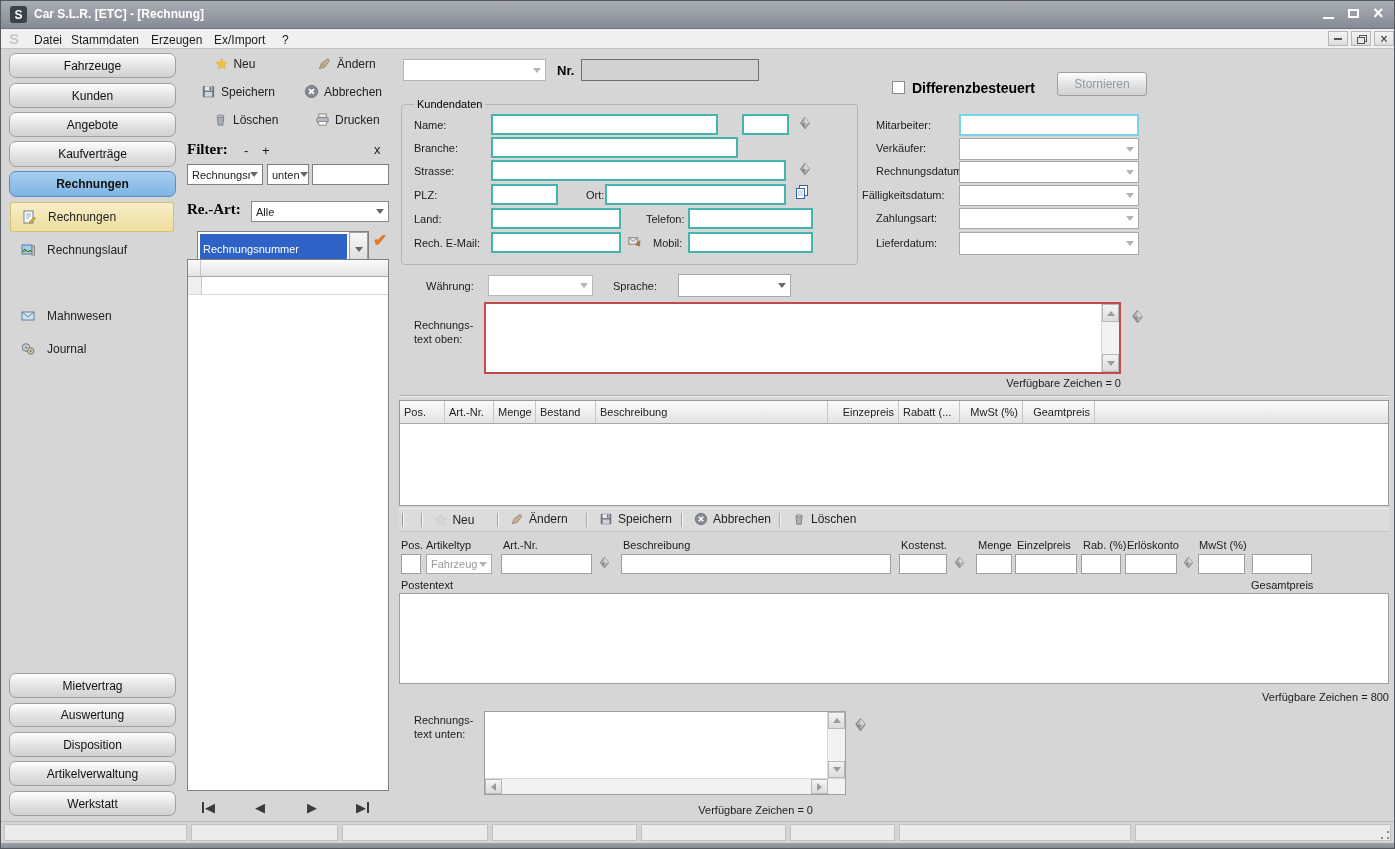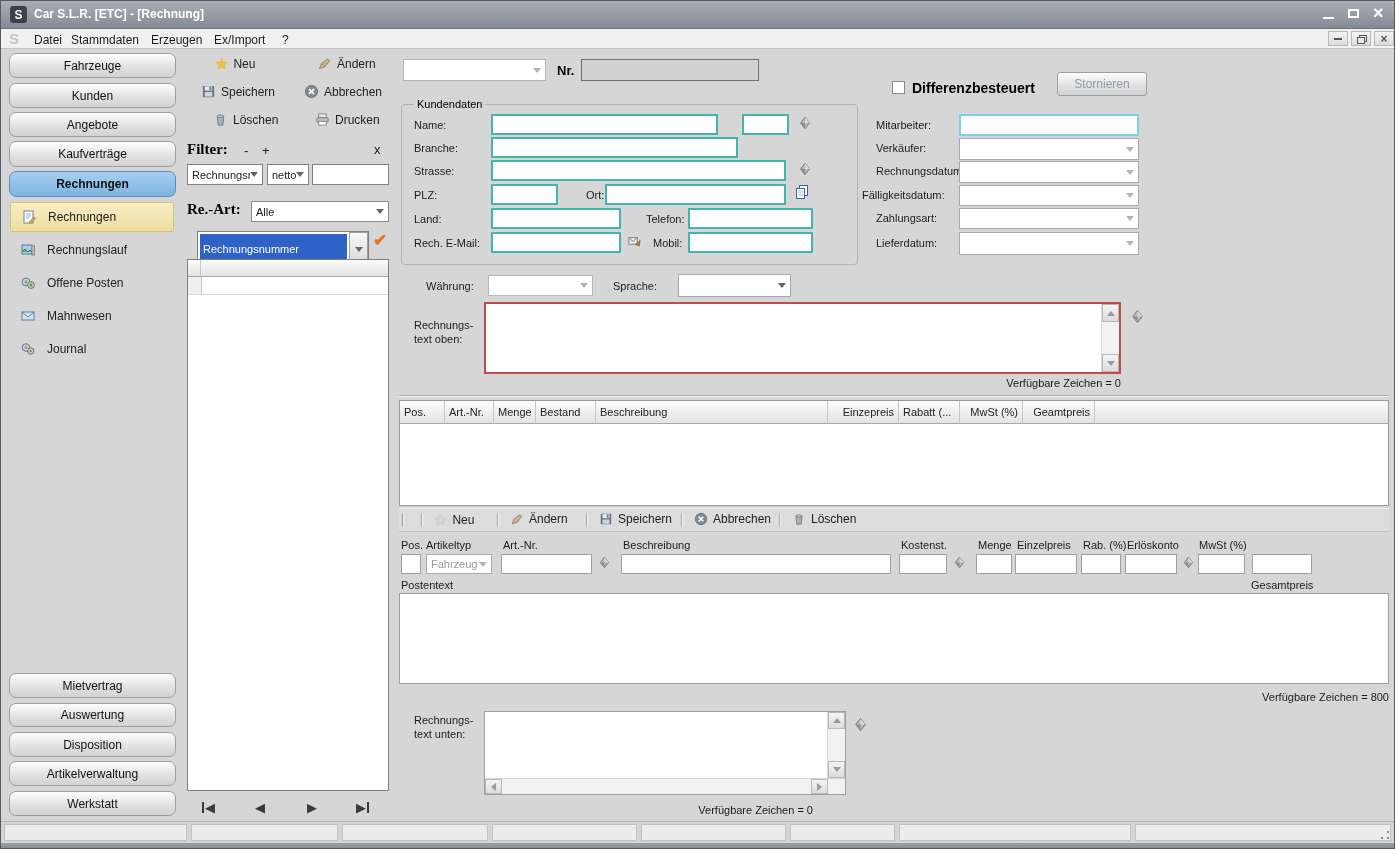--- a/index.html
+++ b/index.html
@@ -99,31 +99,20 @@
   <div class="abs subitem" style="left:9px;top:234px;width:164px;height:30px;">
     <span style="display:flex;">
       <svg width="16" height="16" viewBox="0 0 16 16">
           <rect x="2" y="3" width="10" height="9" fill="#9fd0ea" stroke="#5a7a9a"></rect>
           <path d="M2 10l3-3 3 3 2-2 2 2" fill="#7ab060" stroke="#4a7040"></path>
           <rect x="12" y="4" width="2.5" height="9" fill="#c0c6cc" stroke="#888"></rect>
         </svg>
     </span>
     <span>Rechnungslauf</span>
   </div>
-  <div class="abs subitem" style="left:9px;top:267px;width:164px;height:30px;">
-    <span style="display:flex;">
-      <svg width="16" height="16" viewBox="0 0 16 16">
-          <circle cx="6" cy="7" r="4" fill="#c9cfd6" stroke="#707880"></circle>
-          <circle cx="6" cy="7" r="1.5" fill="#8a929a"></circle>
-          <circle cx="11" cy="10" r="3.4" fill="#b8c8b0" stroke="#708060"></circle>
-          <circle cx="11" cy="10" r="1.2" fill="#708060"></circle>
-        </svg>
-    </span>
-    <span>Offene Posten</span>
-  </div>
   <div class="abs subitem" style="left:9px;top:300px;width:164px;height:30px;">
     <span style="display:flex;">
       <svg width="16" height="16" viewBox="0 0 16 16">
           <rect x="2" y="4" width="12" height="8" fill="#cfe4f2" stroke="#6080a0"></rect>
           <path d="M2 4l6 5 6-5" fill="none" stroke="#6080a0"></path>
         </svg>
     </span>
     <span>Mahnwesen</span>
   </div>
   <div class="abs subitem" style="left:9px;top:333px;width:164px;height:30px;">
@@ -200,21 +189,21 @@
   <span class="abs serif" style="left:186px;top:140px;">Filter:</span>
   <span class="abs lbl" style="left:243px;top:142px;font-size:13px;">-</span>
   <span class="abs lbl" style="left:261px;top:142px;font-size:13px;">+</span>
   <span class="abs lbl" style="left:373px;top:141px;font-size:13px;">x</span>
 
   <div class="abs combo" style="left:186px;top:163px;width:76px;height:21px;border-color:#7f7f7f;">
     <span style="overflow:hidden;">Rechnungsn</span>
       <span class="arr"></span>
   </div>
   <div class="abs combo" style="left:266px;top:163px;width:42px;height:21px;border-color:#7f7f7f;">
-    <span>netto</span>
+    <span>unten</span>
       <span class="arr"></span>
   </div>
   <input class="abs input" style="left: 311px; top: 163px; width: 77px; height: 21px; border-color: rgb(127, 127, 127);" value="">
 
   <span class="abs serif" style="left:186px;top:200px;">Re.-Art:</span>
   <div class="abs combo" style="left:250px;top:200px;width:138px;height:21px;border-color:#8a8a8a;">
     <span>Alle</span>
       <span class="arr"></span>
   </div>
 

